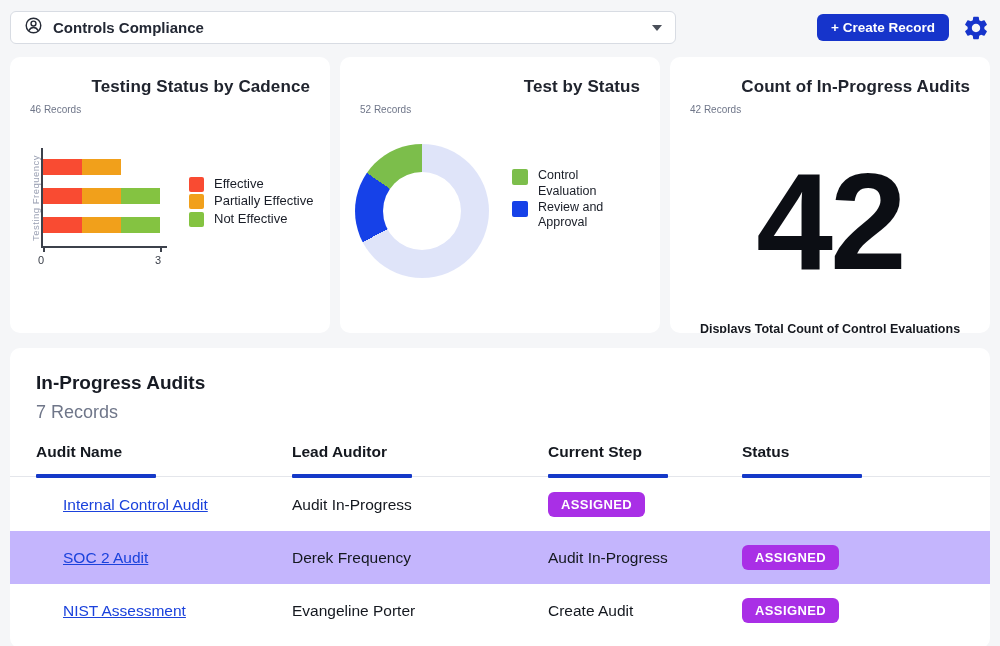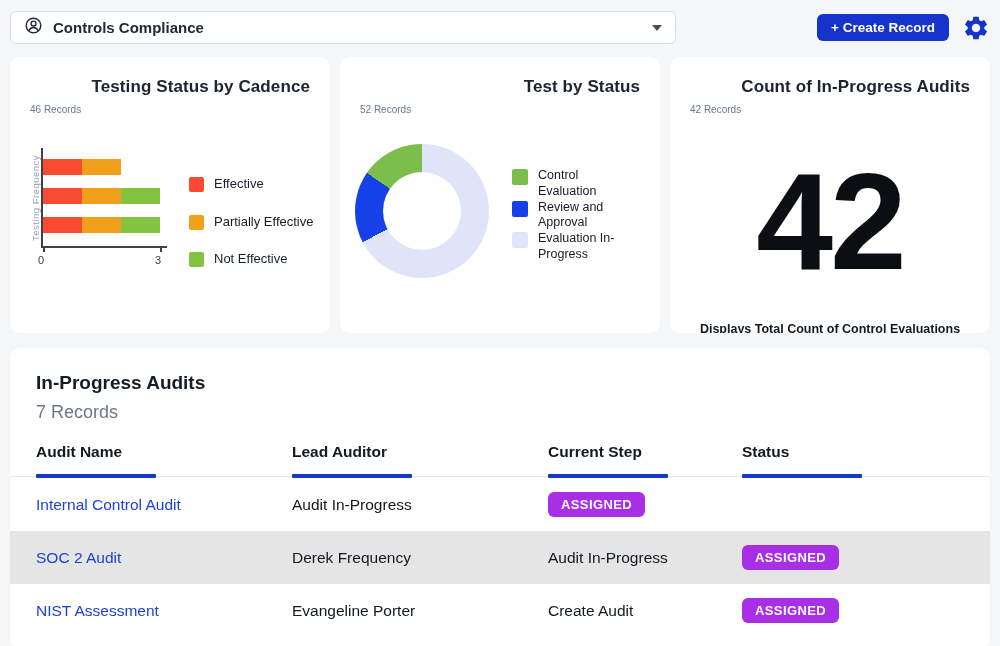--- a/index.html
+++ b/index.html
@@ -55,21 +55,21 @@
   .hbar { height:16px; display:flex; }
   .hseg { height:100%; }
   .xtick-line { position:absolute; bottom:-6px; width:2px; height:4px; background:#3C414B; }
   .xticks { position:relative; width:126px; height:16px; margin-top:4px; font-size:11px; color:#3C414B; }
   .xticks span { position:absolute; top:2px; }
 
   .legend { display:flex; flex-direction:column; }
   .legend-item { display:flex; gap:10px; align-items:flex-start; }
   .swatch { width:15px; height:15px; border-radius:2px; flex:none; margin-top:1px; }
   .legend-label { font-size:13px; color:#191D27; line-height:1.26; }
-  .legend1 { margin-left:22px; margin-top:28px; gap:21px;justify-content:center; }
+  .legend1 { margin-left:22px; margin-top:28px; gap:1px; }
   .legend1 .legend-label { white-space:nowrap; }
 
   
   .chart2 { display:flex; margin-top:29px; align-items:flex-start; }
   .donut { width:134px; height:134px; border-radius:50%; position:relative; margin-left:-5px; flex:none; }
   .donut::after { content:""; position:absolute; inset:28px; background:#fff; border-radius:50%; }
   .legend2 { margin-left:23px; margin-top:24px; }
   .legend2 .swatch { width:16px; height:16px; }
   .legend2 .legend-label { font-size:12.5px; max-width:112px; }
 
@@ -102,22 +102,22 @@
     position:absolute; left:0; right:0; bottom:0;
     display:grid; grid-template-columns:256px 256px 194px 1fr; padding-left:26px;
   }
   .col-underlines .bar { width:120px; height:4px; background:#1539C8; border-radius:1px; }
 
   .tbody { margin:0 -26px; }
   .trow {
     display:grid; grid-template-columns:256px 256px 194px 1fr;
     align-items:center; height:53px; padding-left:26px; font-size:15.5px; color:#14181F;
   }
-  .trow.alt { background:#e5e5e5; }
-  .audit-link { color:#1B42DC; font-weight:500; cursor:pointer; }
+  .trow.alt { background:#c4b5fd; }
+  .audit-link { color:#1B42DC; text-decoration:underline; font-weight:500; cursor:pointer;margin-left:27px; }
   .badge {
     display:inline-block; background:#A92FE6; color:#fff;
     font-size:13px; font-weight:700; letter-spacing:.4px;
     padding:5px 13px; border-radius:6px;
   }
   .icon-svg { display:block; }
 </style>
 </head>
 <body>
 
@@ -199,24 +199,20 @@
       <div class="donut" id="donut" style="background: conic-gradient(rgb(223, 228, 249) 0deg, rgb(223, 228, 249) 242.31deg, rgb(22, 65, 232) 242.31deg, rgb(22, 65, 232) 304.62deg, rgb(124, 190, 75) 304.62deg, rgb(124, 190, 75) 360deg);"></div>
       <div class="legend legend2" id="donut-legend">
           <div class="legend-item">
             <span class="swatch" style="background: rgb(124, 190, 75);"></span>
             <span class="legend-label">Control Evaluation</span>
           </div>
           <div class="legend-item">
             <span class="swatch" style="background: rgb(22, 65, 232);"></span>
             <span class="legend-label">Review and Approval</span>
           </div>
-          <div class="legend-item">
-            <span class="swatch" style="background: rgb(223, 228, 249);"></span>
-            <span class="legend-label">Evaluation In-Progress</span>
-          </div>
         </div>
     </div>
   </div>
 
   <div class="card">
     <div class="card-title">Count of In-Progress Audits</div>
     <div class="card-records">42 Records</div>
     <div class="big-num">42</div>
     <div class="big-caption">Displays Total Count of Control Evaluations by Current Step and Assignee</div>
   </div>

